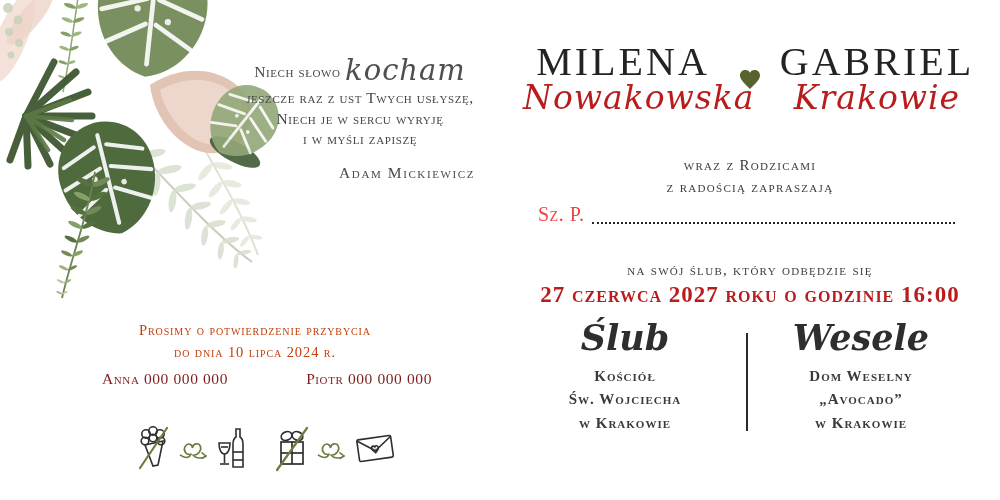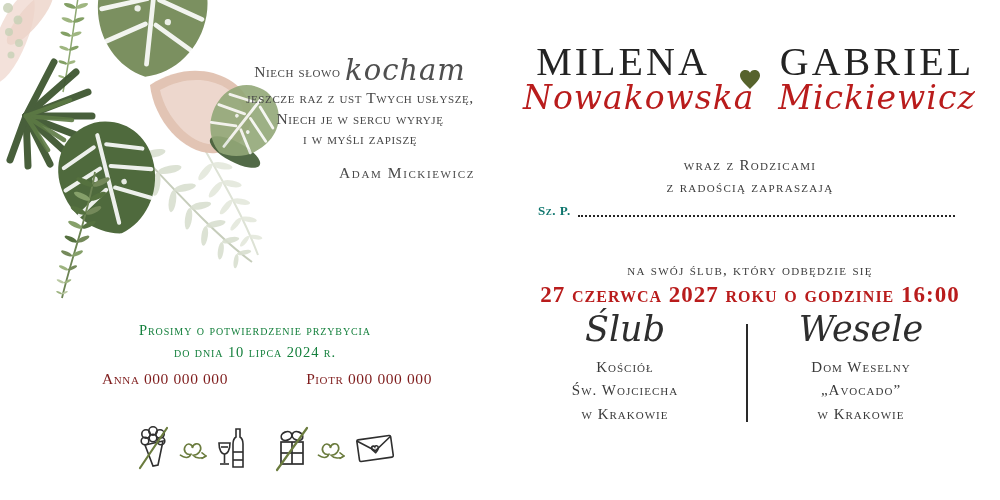--- a/index.html
+++ b/index.html
@@ -12,21 +12,21 @@
 
   
   .quote { position:absolute; left:225px; top:48px; width:270px; text-align:center;
            color:#474747; font-size:15.5px; letter-spacing:0.6px; line-height:1.32; }
   .quote .q1 { margin-bottom:2px; }
   .script { font-family:"DejaVu Serif", serif; font-style:italic; }
   .kocham { font-size:29px; letter-spacing:1px; color:#4f4f4f; position:relative; top:3px; }
   .author { margin-top:13px; text-align:right; padding-right:20px; letter-spacing:1.6px; color:#4a4a4a; }
 
   .rsvp { position:absolute; left:120px; top:320px; width:270px; text-align:center;
-          font-size:14.5px; letter-spacing:0.9px; line-height:1.5; color:#15803d; }
+          font-size:14.5px; letter-spacing:0.9px; line-height:1.5; color:#c2410c; }
   .contacts { position:absolute; left:102px; top:370px; width:330px; display:flex;
               justify-content:space-between; font-size:15.5px; letter-spacing:0.6px; color:#7f1d1d; }
 
   .icons-row { position:absolute; left:136px; top:424px; display:flex; align-items:center; gap:6px; }
   .icons-row .group-gap { width:14px; }
   .icons-row svg { display:block; }
 
   
   .right { position:absolute; left:500px; top:0; width:500px; height:472px; }
 
@@ -34,28 +34,28 @@
            justify-content:center; align-items:flex-start; gap:16px; }
   .name-col { width:200px; text-align:center; }
   .first-name { font-size:40px; letter-spacing:3px; color:#232323; line-height:1.1; }
   .last-name { font-size:33px; margin-top:-6px; color:#b91c1c; letter-spacing:1px; }
   .heart-wrap { margin-top:30px; }
 
   .invite { position:absolute; top:155px; width:100%; text-align:center; font-size:15px;
             letter-spacing:1.3px; line-height:1.45; color:#3d3d3d; }
 
   .guest { position:absolute; top:204px; left:38px; right:45px; display:flex; align-items:flex-end; }
-  .guest-label { font-weight:bold; font-size:13px; letter-spacing:0.5px; color:#0f766e; line-height:1; }
+  .guest-label { font-weight:normal; font-size:20px; letter-spacing:0.5px; color:#ef4444; line-height:1; }
   .leader { flex:1; border-bottom:2.6px dotted #242424; margin-left:7px; height:3px; }
 
   .event { position:absolute; top:262px; width:100%; text-align:center; }
   .event-line1 { font-size:15px; letter-spacing:1.3px; color:#3d3d3d; }
   .event-line2 { font-size:23px; font-weight:bold; letter-spacing:1px; color:#b91c1c; margin-top:3px; }
 
-  .venues { position:absolute; left:20px; top:308px; display:flex; align-items:flex-start; }
+  .venues { position:absolute; left:20px; top:317px; display:flex; align-items:flex-start;font-weight:bold; }
   .venue { width:210px; text-align:center; }
   .venue-title { font-size:35px; color:#2e2e2e; line-height:1.2; }
   .venue-lines { margin-top:6px; font-size:15px; letter-spacing:1px; line-height:1.55; color:#3a3a3a; }
   .vdivider { width:2px; height:98px; background:#2a2a2a; margin:16px 8px 0 16px; }
 </style>
 </head>
 <body>
 
 <div class="card">
 
@@ -280,21 +280,21 @@
         <div class="first-name">MILENA</div>
         <div class="last-name script">Nowakowska</div>
       </div>
       <div class="heart-wrap">
         <svg width="22" height="20" viewBox="0 0 24 22">
           <path d="M12,21 C5,14 1,10 1,6 C1,2 4,0 7,0 C9.5,0 11.3,1.5 12,3 C12.7,1.5 14.5,0 17,0 C20,0 23,2 23,6 C23,10 19,14 12,21 Z" fill="#56632c"></path>
         </svg>
       </div>
       <div class="name-col">
         <div class="first-name">GABRIEL</div>
-        <div class="last-name script">Mickiewicz</div>
+        <div class="last-name script">Krakowie</div>
       </div>
     </div>
 
     <div class="invite sc">
       <div>wraz z Rodzicami</div>
       <div>z radością zapraszają</div>
     </div>
 
     <div class="guest">
       <span class="guest-label sc">Sz. P.</span>

